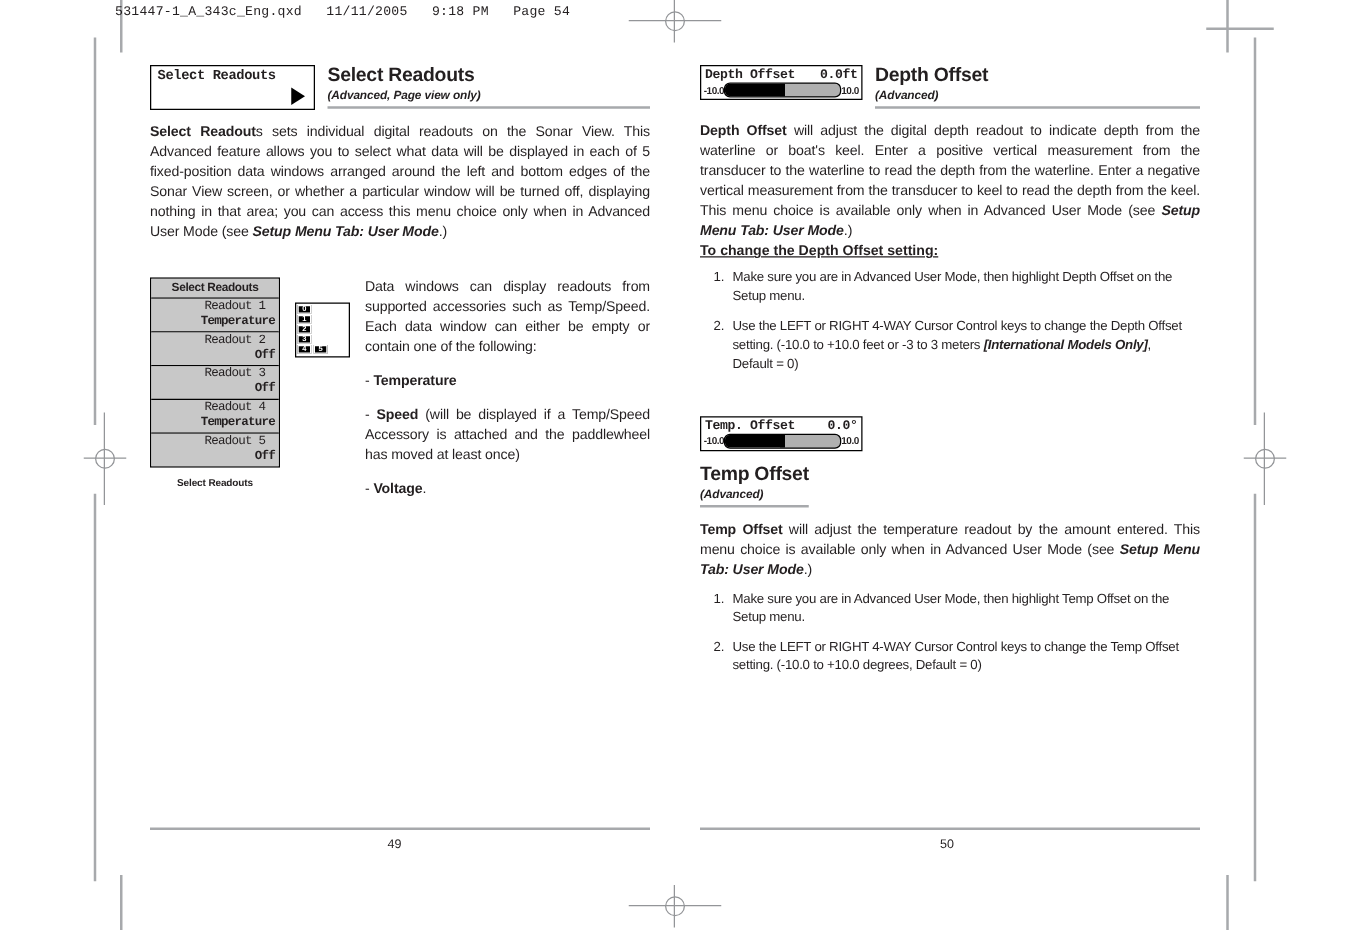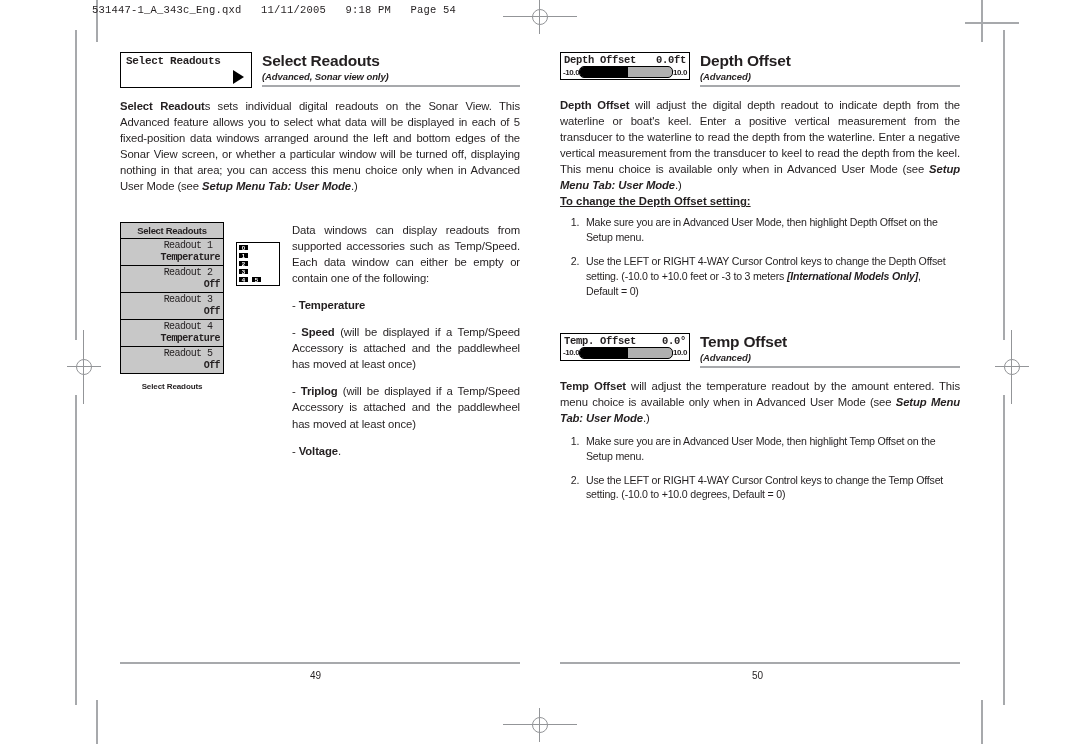--- a/index.html
+++ b/index.html
@@ -357,21 +357,21 @@
 
 <div class="page" id="page-left">
 
   <div class="section-head">
     <div class="lcd-box lcd-arrow-widget">
       <div class="law-label">Select Readouts</div>
       <div class="law-arrow"></div>
     </div>
     <div class="head-text-wrap" style="flex:1;">
       <div class="head-title">Select Readouts</div>
-      <div class="head-sub">(Advanced, Sonar view only)</div>
+      <div class="head-sub">(Advanced, Page view only)</div>
       <div class="head-rule"></div>
     </div>
   </div>
 
   <div class="body-text"><b>Select Readout</b>s sets individual digital readouts on the Sonar View. This Advanced feature allows you to select what data will be displayed in each of 5 fixed-position data windows arranged around the left and bottom edges of the Sonar View screen, or whether a particular window will be turned off, displaying nothing in that area; you can access this menu choice only when in Advanced User Mode (see <span class="bi">Setup Menu Tab: User Mode</span>.)</div>
 
   <div id="figure-row">
     <div id="figure-col">
       <div class="menu-panel">
         <div class="mp-title">Select Readouts</div>
@@ -405,21 +405,20 @@
       <div class="cell" style="left:1px; top:17px;">2</div>
       <div class="cell" style="left:1px; top:25px;">3</div>
       <div class="cell" style="left:1px; top:33px;">4</div>
       <div class="cell" style="left:14px; top:33px;">5</div>
     </div>
 
     <div id="figure-text">
       <p>Data windows can display readouts from supported accessories such as Temp/Speed. Each data window can either be empty or contain one of the following:</p>
       <p>- <b>Temperature</b></p>
       <p>- <b>Speed</b> (will be displayed if a Temp/Speed Accessory is attached and the paddlewheel has moved at least once)</p>
-      <p>- <b>Triplog</b> (will be displayed if a Temp/Speed Accessory is attached and the paddlewheel has moved at least once)</p>
       <p>- <b>Voltage</b>.</p>
     </div>
   </div>
 </div>
 
 <div class="page" id="page-right">
 
   <div class="section-head">
     <div class="lcd-box lcd-title-widget">
       <div class="lcd-title-row">
@@ -443,21 +442,21 @@
   </div>
 
   <div class="body-text"><b>Depth Offset</b> will adjust the digital depth readout to indicate depth from the waterline or boat's keel. Enter a positive vertical measurement from the transducer to the waterline to read the depth from the waterline. Enter a negative vertical measurement from the transducer to keel to read the depth from the keel. This menu choice is available only when in Advanced User Mode (see <span class="bi">Setup Menu Tab: User Mode</span>.)</div>
 
   <div class="sub-head">To change the Depth Offset setting:</div>
   <ol class="steps">
     <li>Make sure you are in Advanced User Mode, then highlight Depth Offset on the Setup menu.</li>
     <li>Use the LEFT or RIGHT 4-WAY Cursor Control keys to change the Depth Offset setting. (-10.0 to +10.0 feet or -3 to 3 meters <span class="bi">[International Models Only]</span>, Default = 0)</li>
   </ol>
 
-  <div class="section-head" style="margin-top:34px;">
+  <div class="section-head" style="margin-top:34px;flex-direction:column;">
     <div class="lcd-box lcd-title-widget">
       <div class="lcd-title-row">
         <span>Temp. Offset</span>
         <span>0.0°</span>
       </div>
       <div class="lcd-slider-row">
         <span class="lcd-minlabel">-10.0</span>
         <span class="lcd-track">
           <span class="fill"></span>
           <span class="knob"></span>

